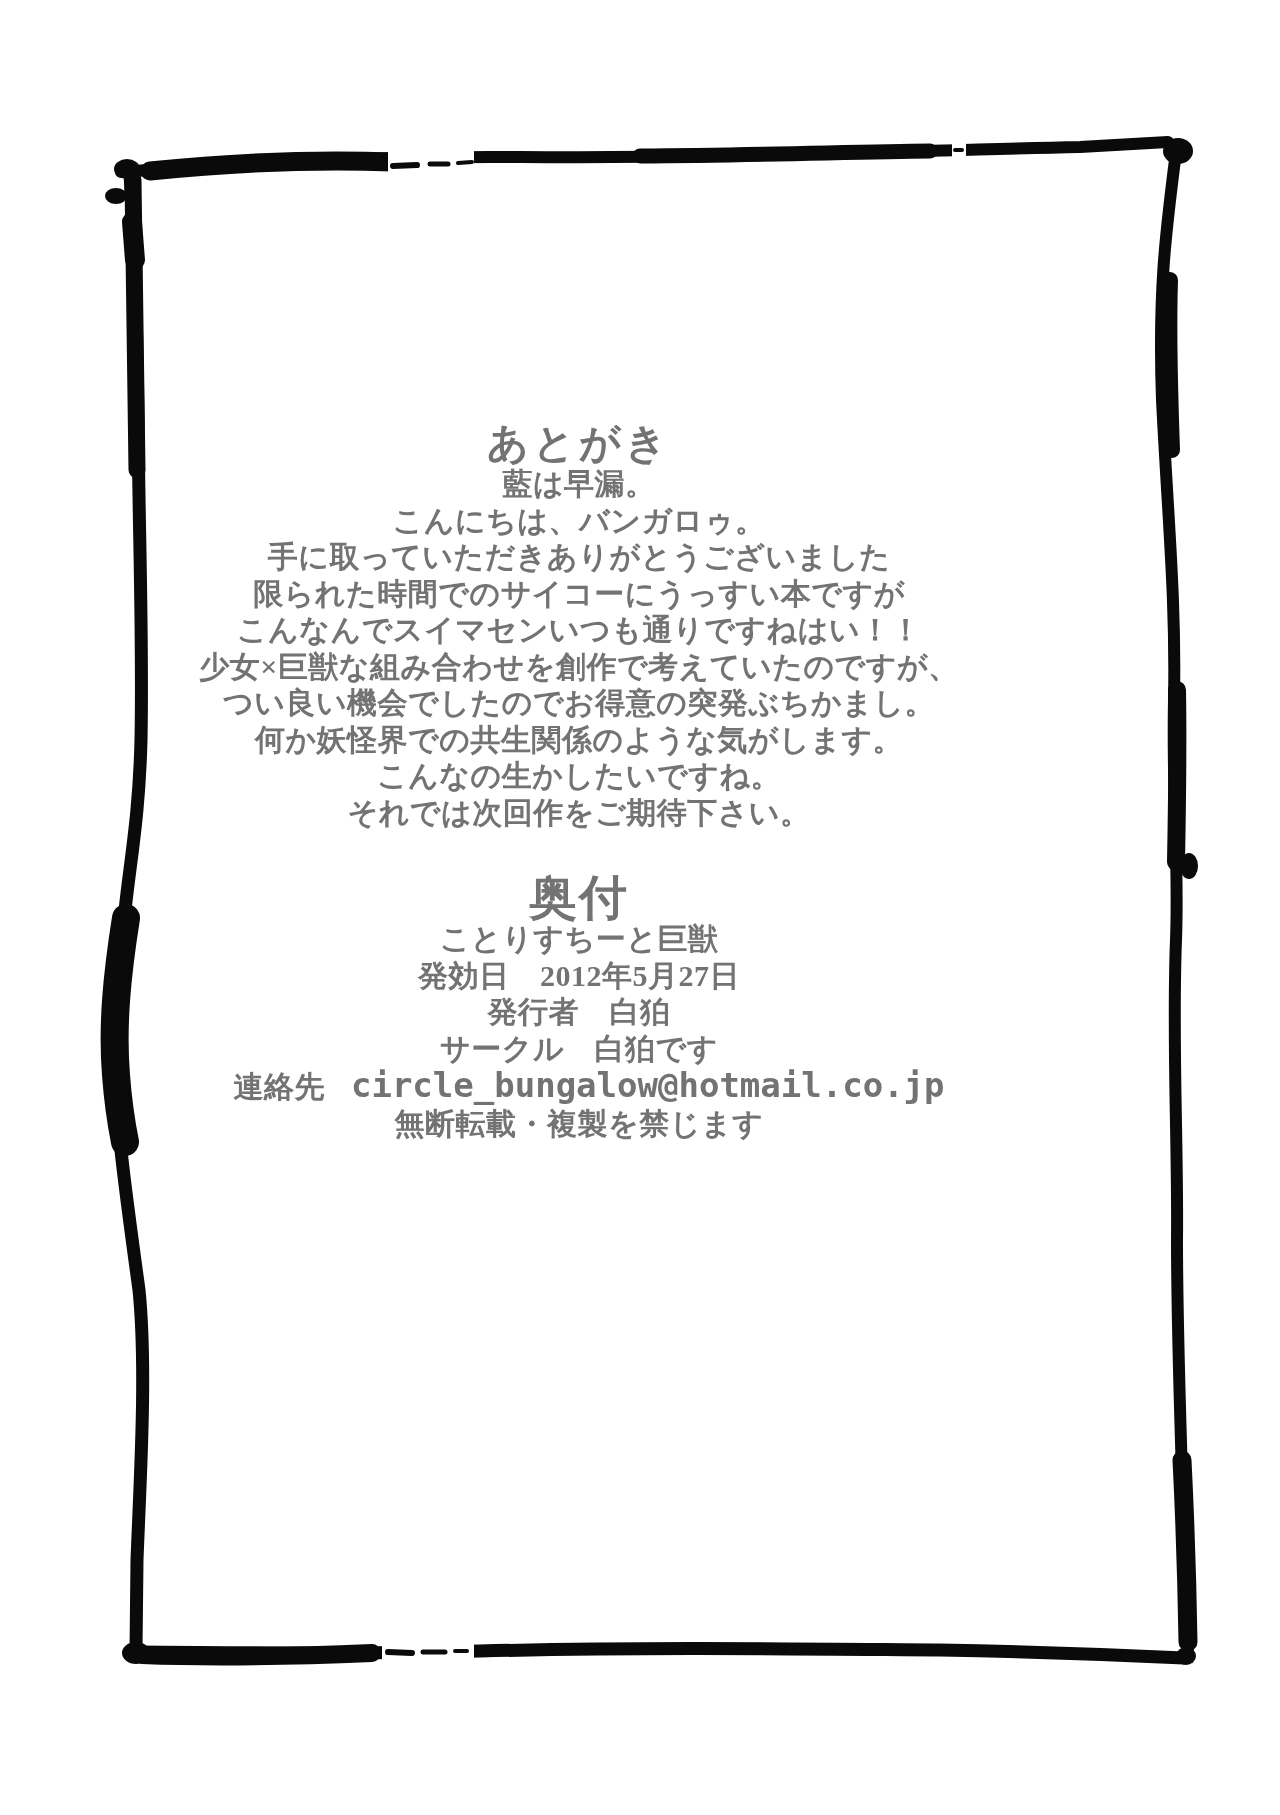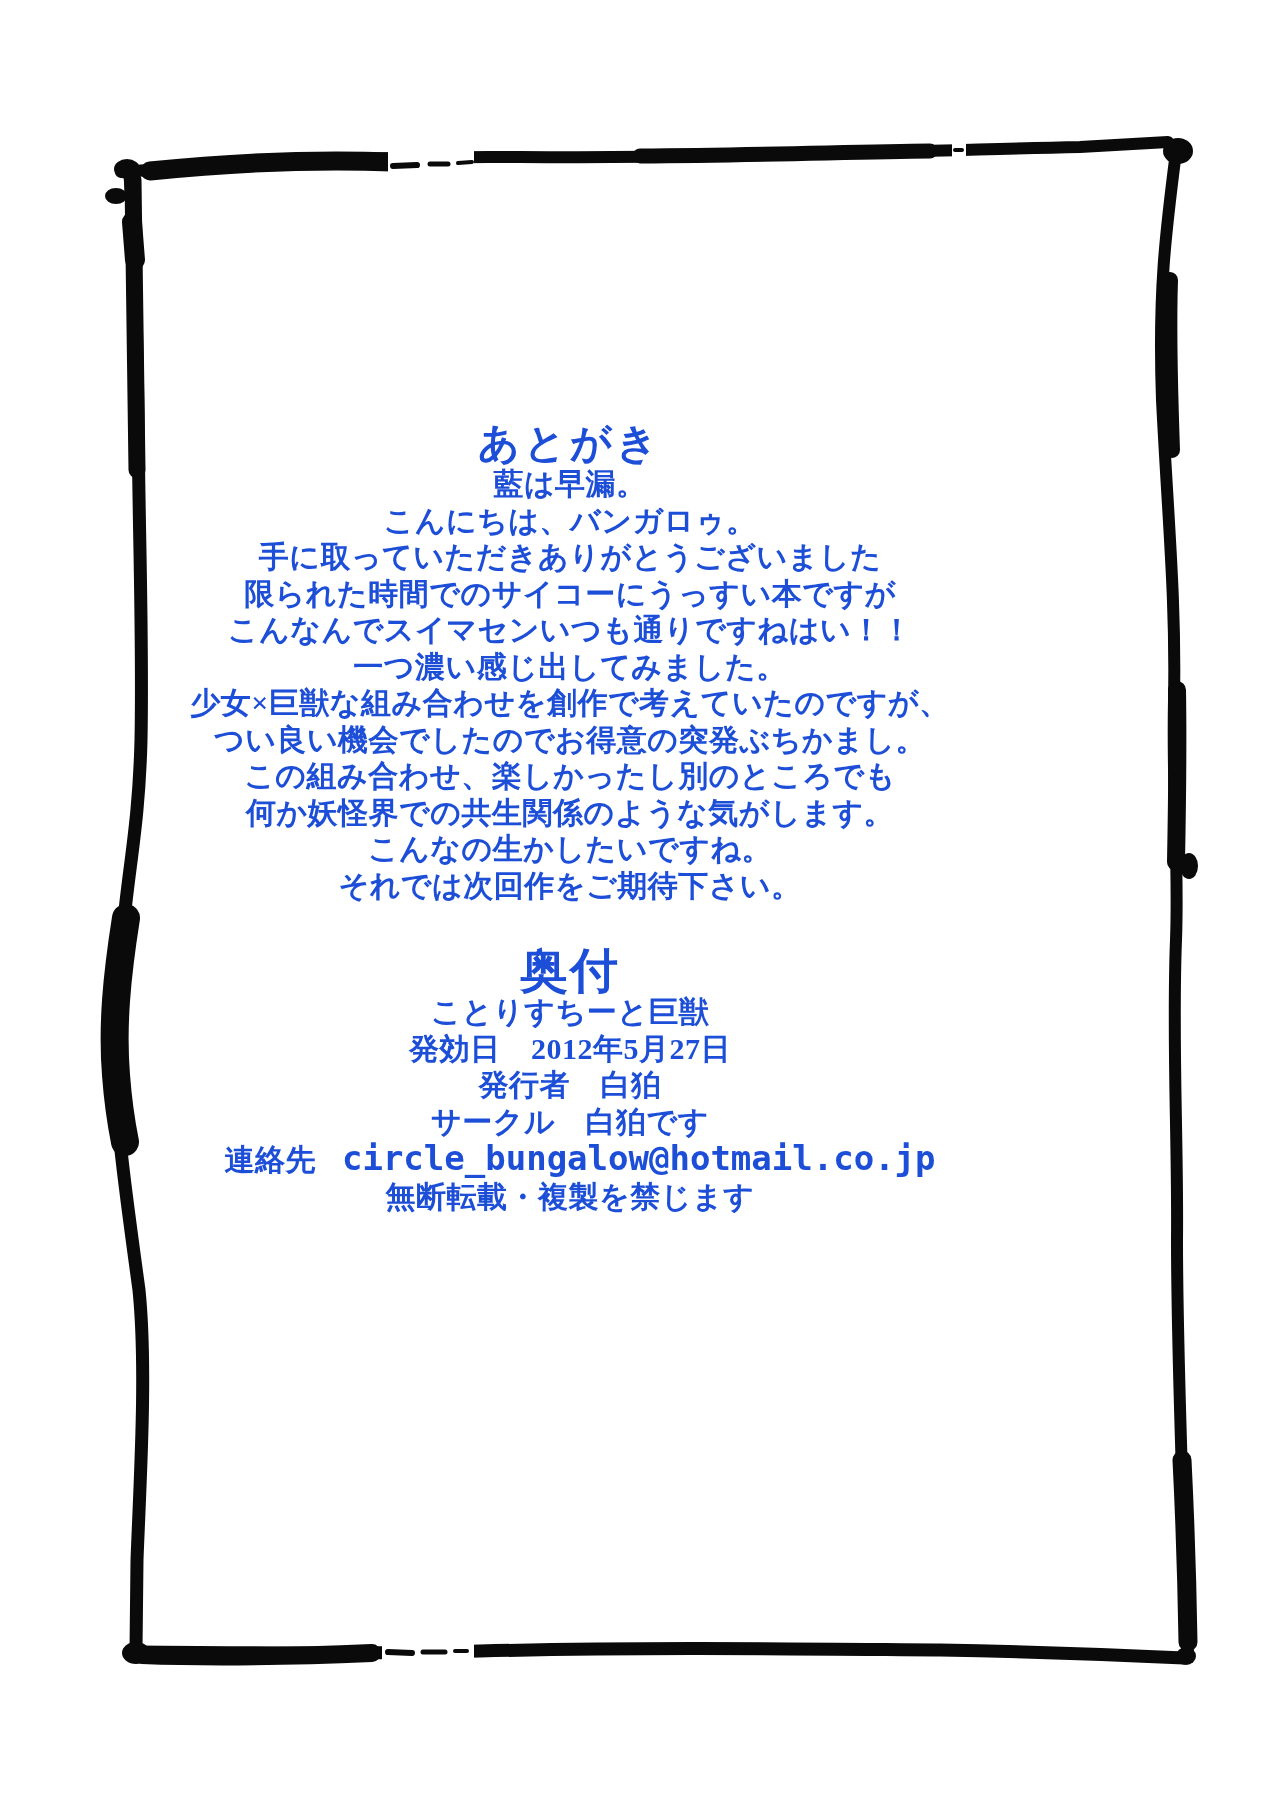--- a/index.html
+++ b/index.html
@@ -19,26 +19,26 @@
   .frame-svg {
     position: absolute;
     left: 0;
     top: 0;
     width: 1280px;
     height: 1815px;
     pointer-events: none;
   }
   .content {
     position: absolute;
-    left: 5px;
+    left: 14px;
     top: 420px;
     width: 1130px;
     text-align: center;
     font-weight: bold;
-    color: #1d4ed8;
+    color: #737373;
   }
   .afterword-title {
     font-size: 41px;
     line-height: 46px;
     margin: 0;
     letter-spacing: 4px;
   }
   .body-line {
     font-size: 30px;
     line-height: 36.5px;
@@ -121,24 +121,22 @@
 
   <div class="content">
 
     <h1 class="afterword-title">あとがき</h1>
 
     <div class="body-line">藍は早漏。</div>
     <div class="body-line">こんにちは、バンガロゥ。</div>
     <div class="body-line">手に取っていただきありがとうございました</div>
     <div class="body-line">限られた時間でのサイコーにうっすい本ですが</div>
     <div class="body-line">こんなんでスイマセンいつも通りですねはい！！</div>
-    <div class="body-line">一つ濃い感じ出してみました。</div>
     <div class="body-line">少女×巨獣な組み合わせを創作で考えていたのですが、</div>
     <div class="body-line">つい良い機会でしたのでお得意の突発ぶちかまし。</div>
-    <div class="body-line">この組み合わせ、楽しかったし別のところでも</div>
     <div class="body-line">何か妖怪界での共生関係のような気がします。</div>
     <div class="body-line">こんなの生かしたいですね。</div>
     <div class="body-line">それでは次回作をご期待下さい。</div>
 
     <h2 class="colophon-title">奥付</h2>
 
     <div class="colo-line">ことりすちーと巨獣</div>
     <div class="colo-line">発効日　2012年5月27日</div>
     <div class="colo-line">発行者　白狛</div>
     <div class="colo-line">サークル　白狛です</div>

